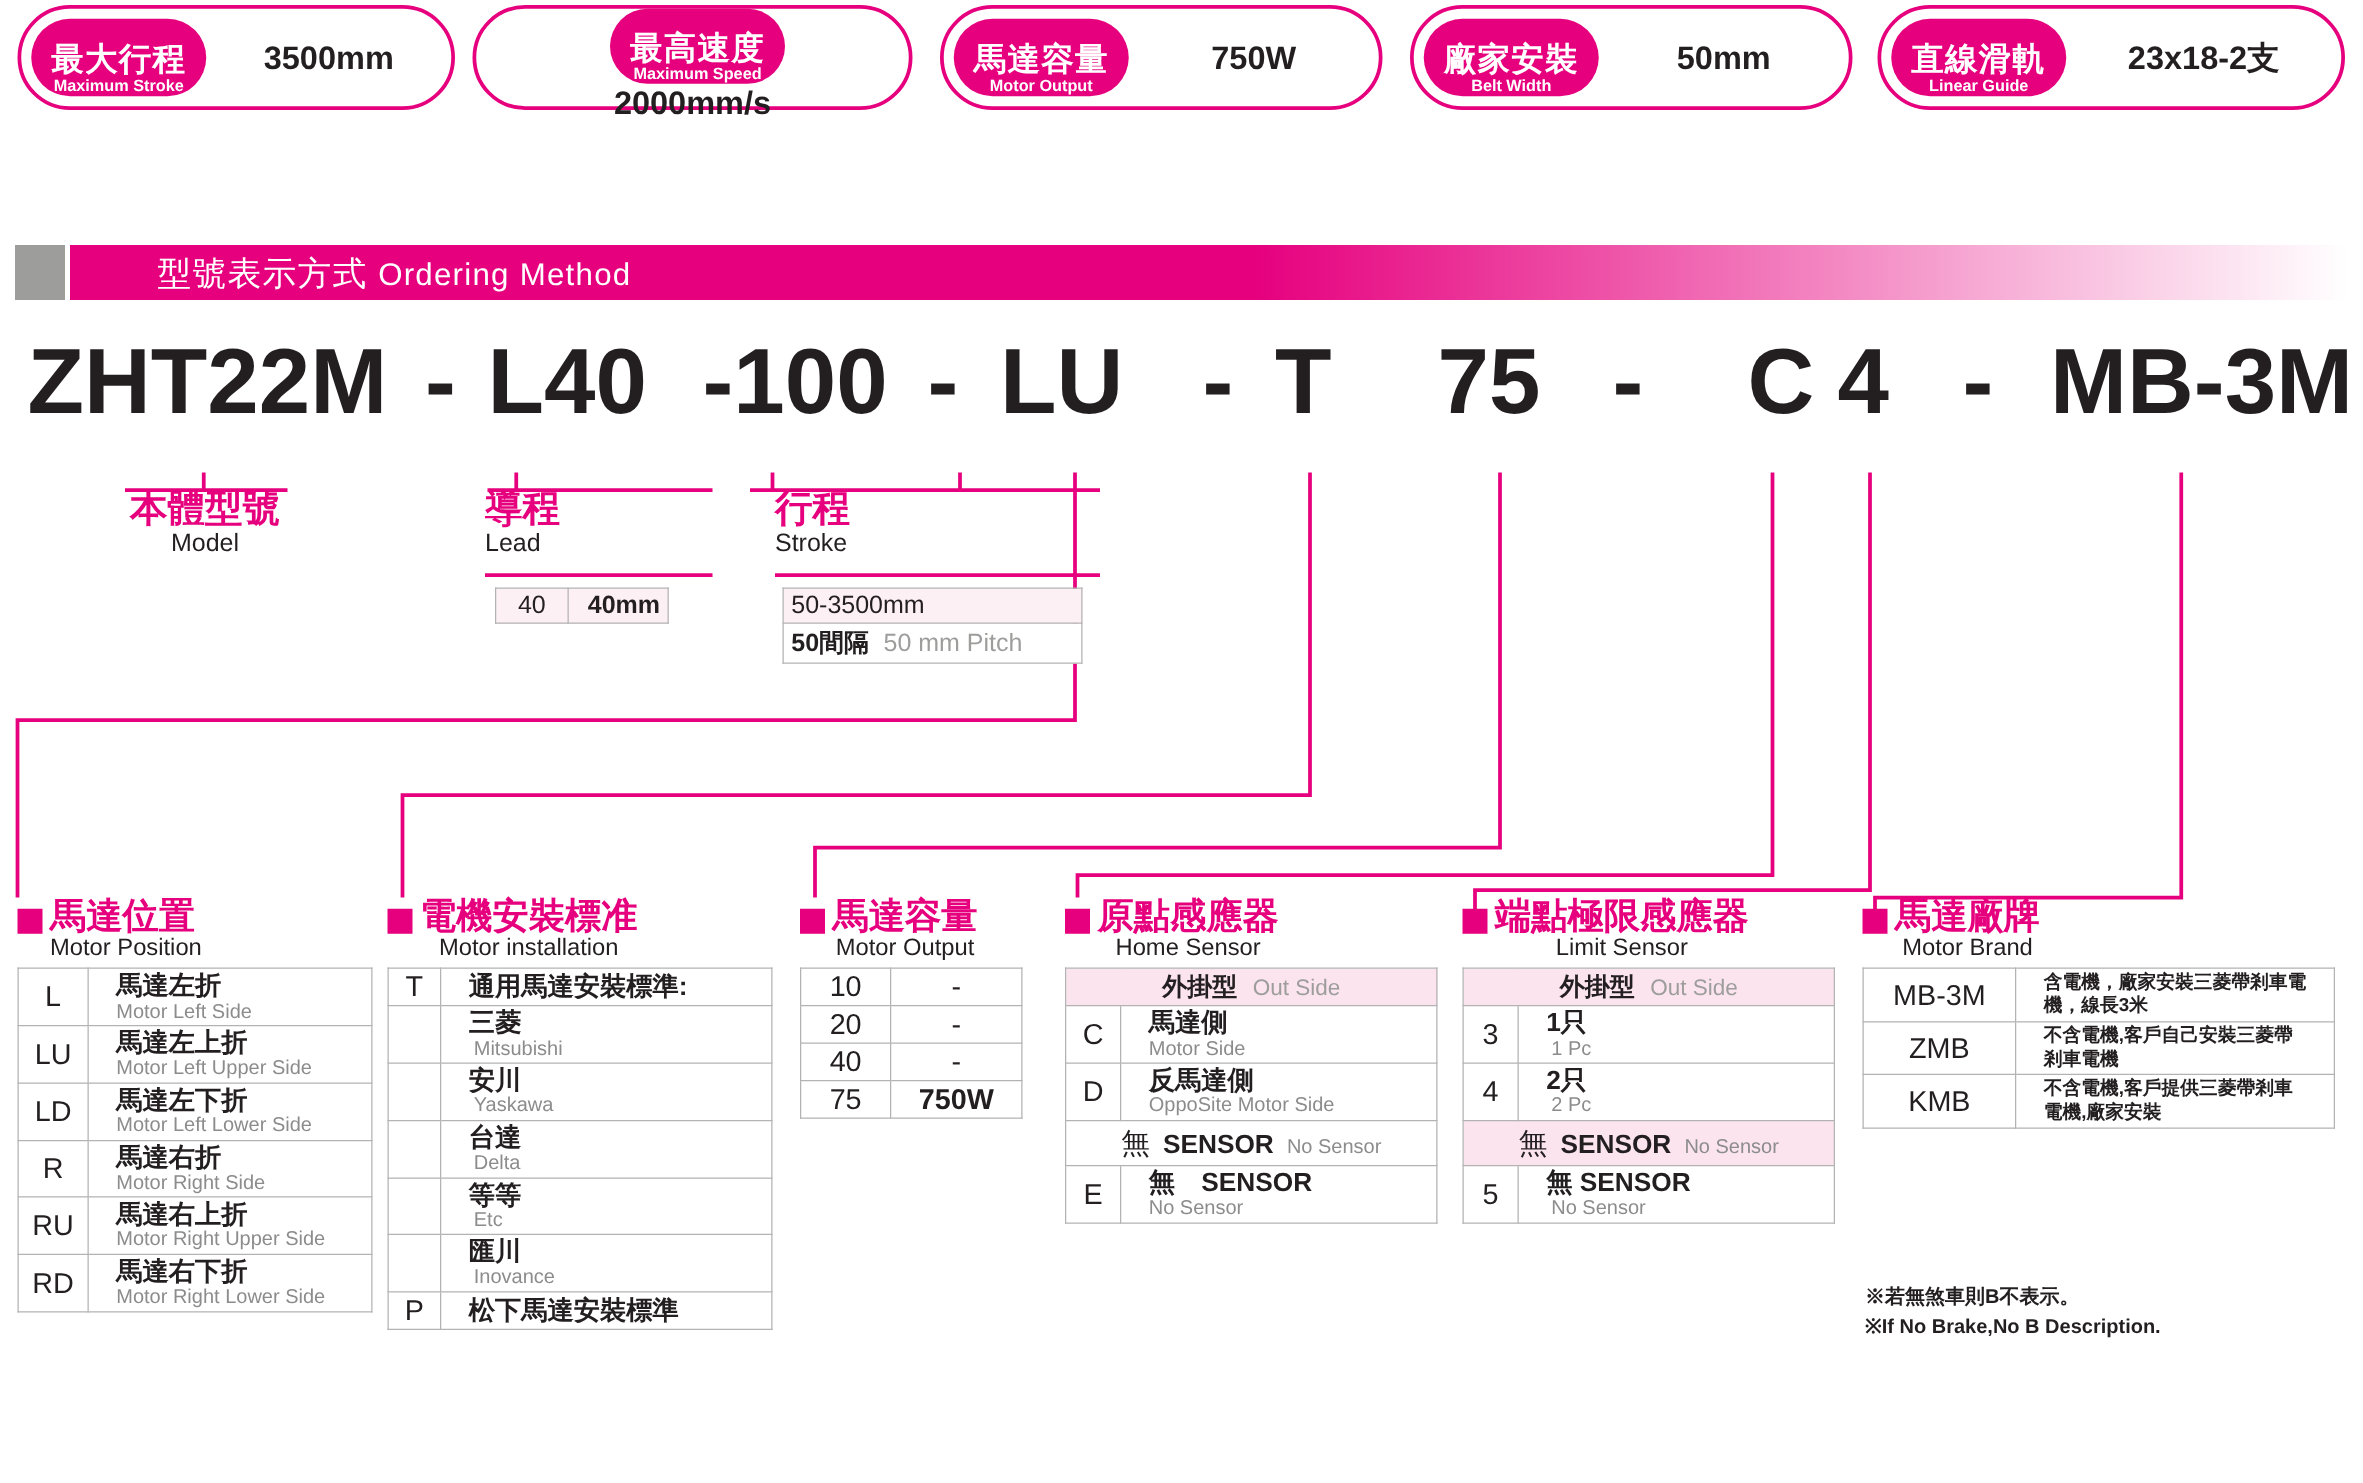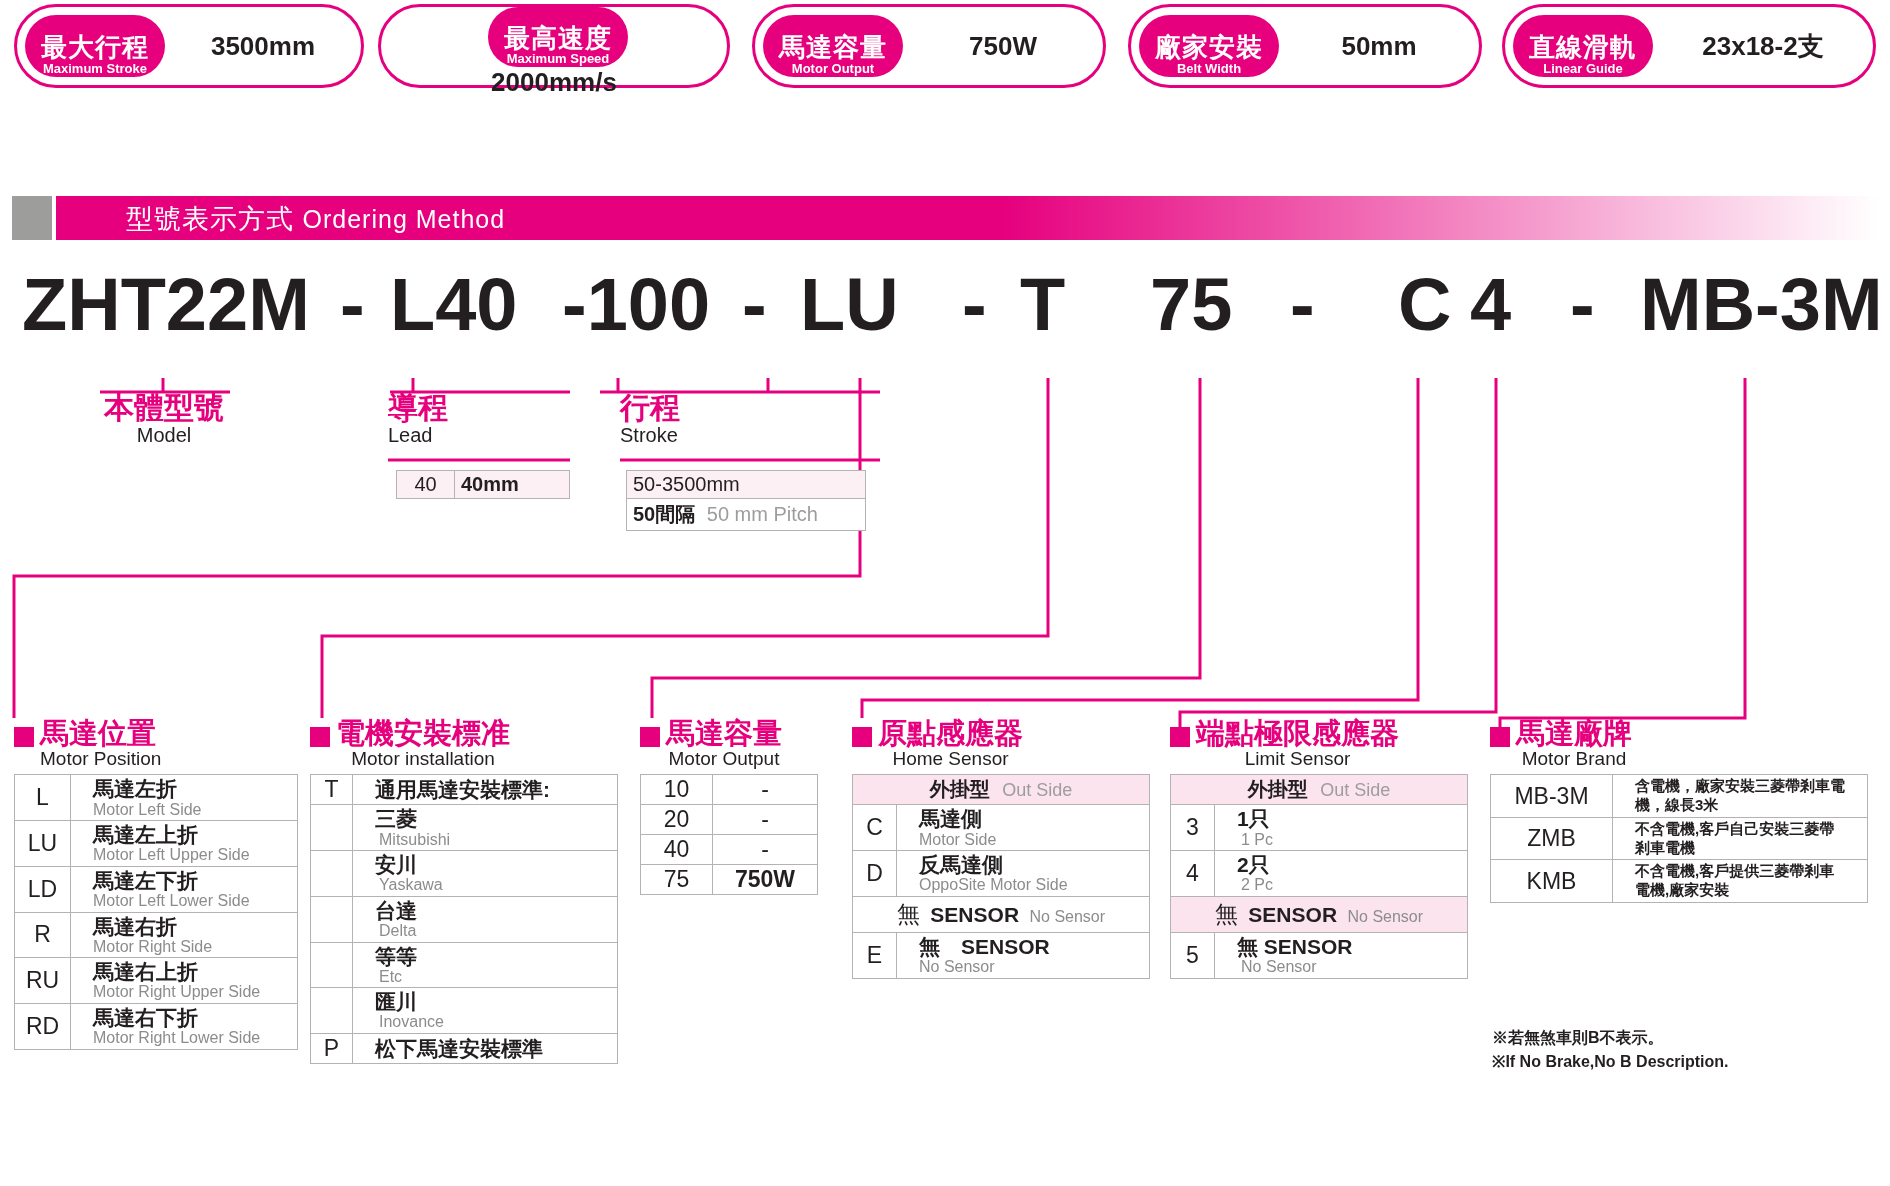--- a/index.html
+++ b/index.html
@@ -184,21 +184,21 @@
 </div>
 
 <div class="up-label" style="left:388px; top:392px; width:100px; text-align:left;">
   <div class="zh">導程</div>
   <div class="en">Lead</div>
 </div>
 <table class="mini-table" style="left:396px; top:470px;">
   <tbody>
       <tr>
     <td style="width:58px;text-align:center;">40</td>
-    <td style="width:115px;text-align:left;font-weight:bold;">40mm</td>
+    <td style="width:80px;text-align:right;font-weight:bold;">40mm</td>
   </tr>
 </tbody>
   </table>
 
 <div class="up-label" style="left:620px; top:392px; width:120px; text-align:left;">
   <div class="zh">行程</div>
   <div class="en">Stroke</div>
 </div>
 <table class="mini-table" style="left:626px; top:470px; width:240px;">
   <tbody>

